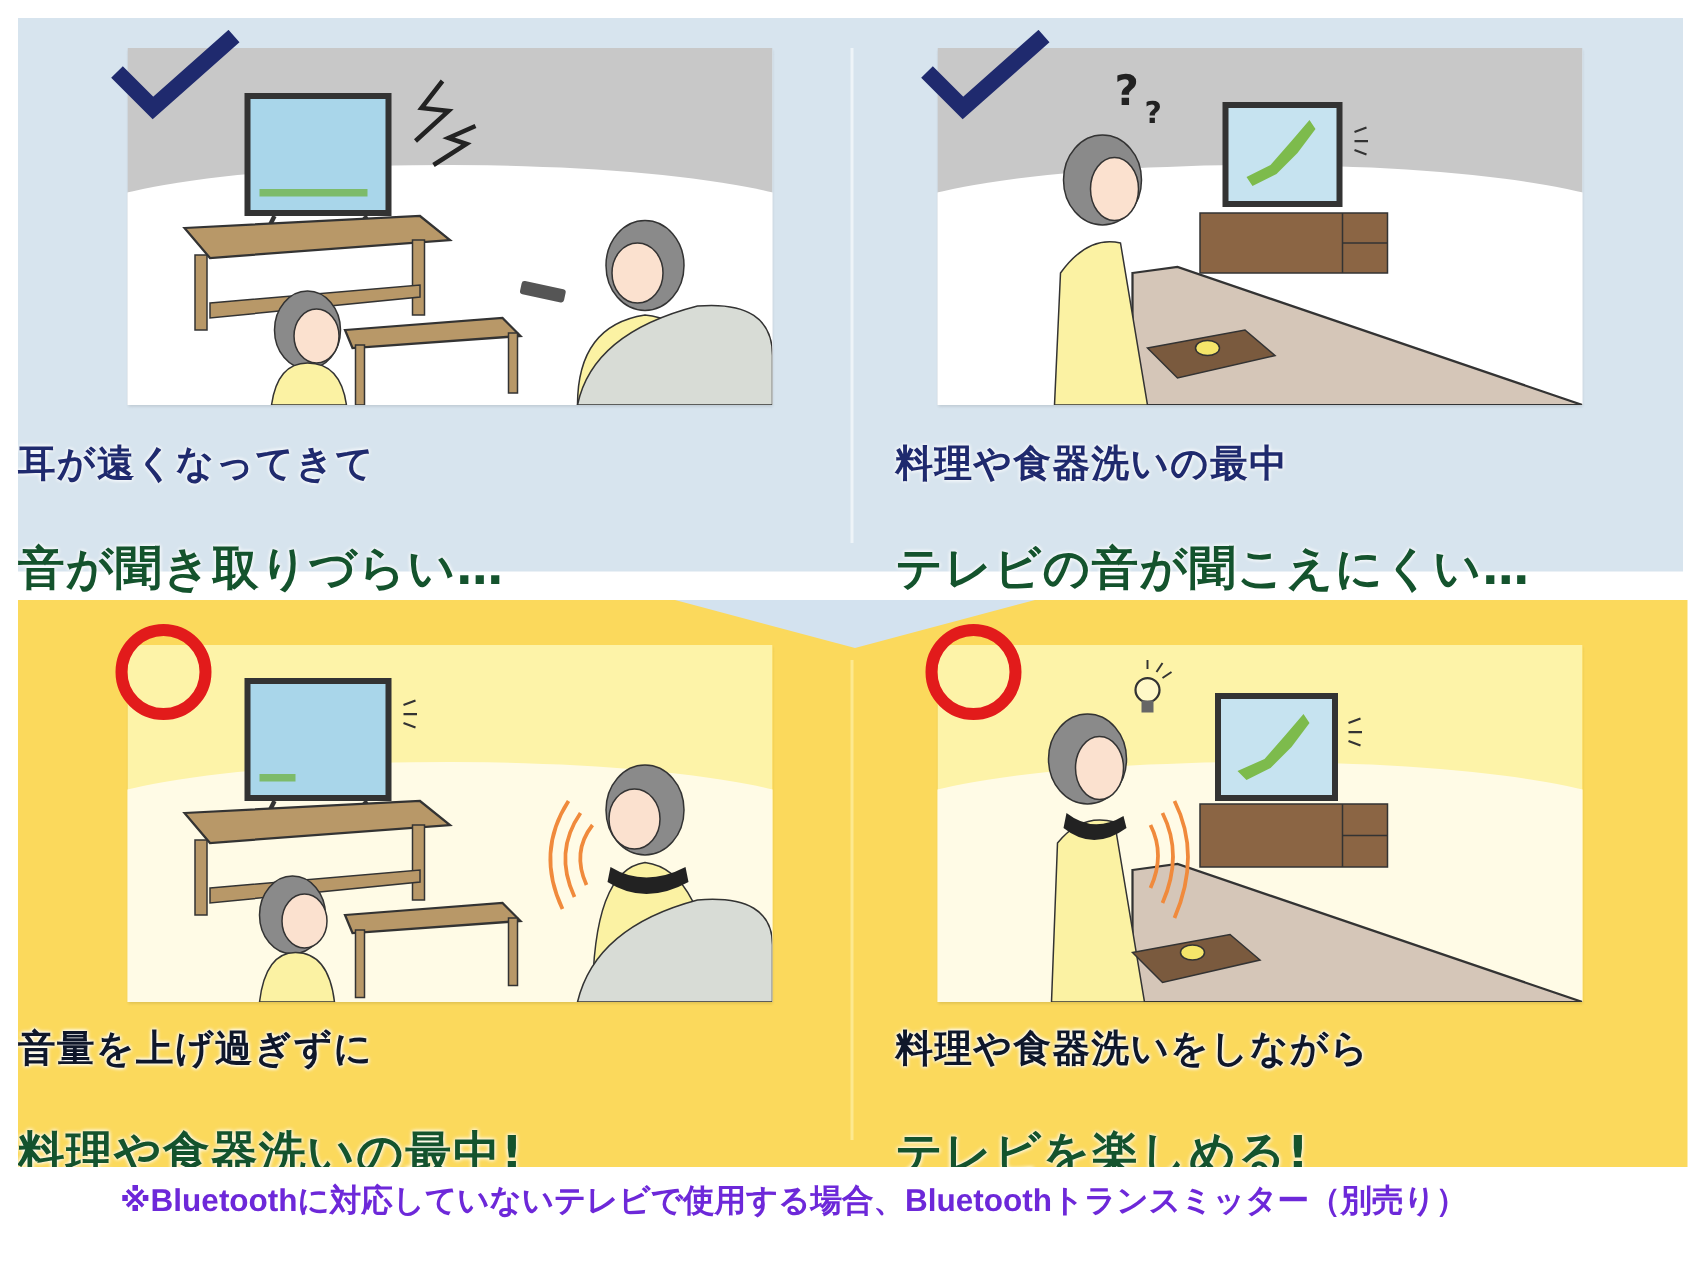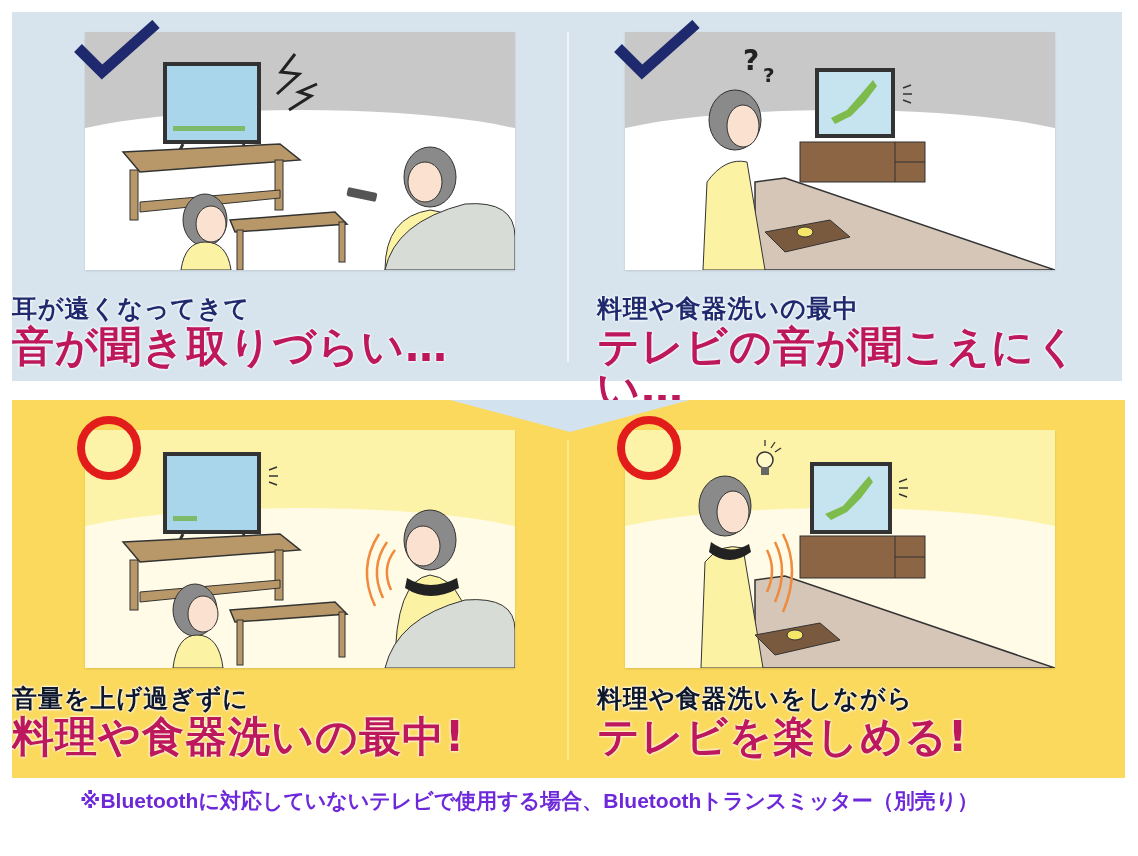--- a/index.html
+++ b/index.html
@@ -21,21 +21,21 @@
   .bottom .scene-bg{background:#fdf3a8;}
   .scene-floor{position:absolute;left:-40px;right:-40px;top:78px;bottom:-60px;border-radius:50% 50% 0 0 / 18% 18% 0 0;}
   .top .scene-floor{background:#ffffff;}
   .bottom .scene-floor{background:#fffbe6;}
   .caption{position:absolute;width:555px;text-align:left;font-weight:bold;}
   .caption.left{left:0;}
   .caption.right{left:585px;}
   .panel-top .caption{top:280px;}
   .panel-bottom .caption{top:282px;}
   .cap1{font-size:25px;line-height:34px;letter-spacing:1px;}
-  .cap2{font-size:42px;line-height:42px;color:#be185d;letter-spacing:1px;text-shadow:0 0 3px #fff,0 0 3px #fff;}
+  .cap2{font-size:31px;line-height:42px;color:#14532d;letter-spacing:1px;text-shadow:0 0 3px #fff,0 0 3px #fff;margin-top:32px;}
   .panel-top .cap1{color:#1f2a6e;text-shadow:0 0 3px #fff,0 0 3px #fff;}
   .panel-bottom .cap1{color:#0f172a;text-shadow:0 0 3px #fff,0 0 3px #fff,0 0 2px #fff;}
   .mark{position:absolute;}
   .check{width:90px;height:62px;}
   .circle{width:64px;height:64px;border:8px solid #e21b1b;border-radius:50%;box-sizing:border-box;}
   .footnote{position:absolute;left:80px;top:786px;width:1050px;font-size:21px;font-weight:bold;line-height:30px;color:#6d28d9;font-family:"Liberation Sans","DejaVu Sans",sans-serif;}
   .footnote .indent{padding-left:22px;display:block;}
   svg{display:block;}
 </style>
 </head>

